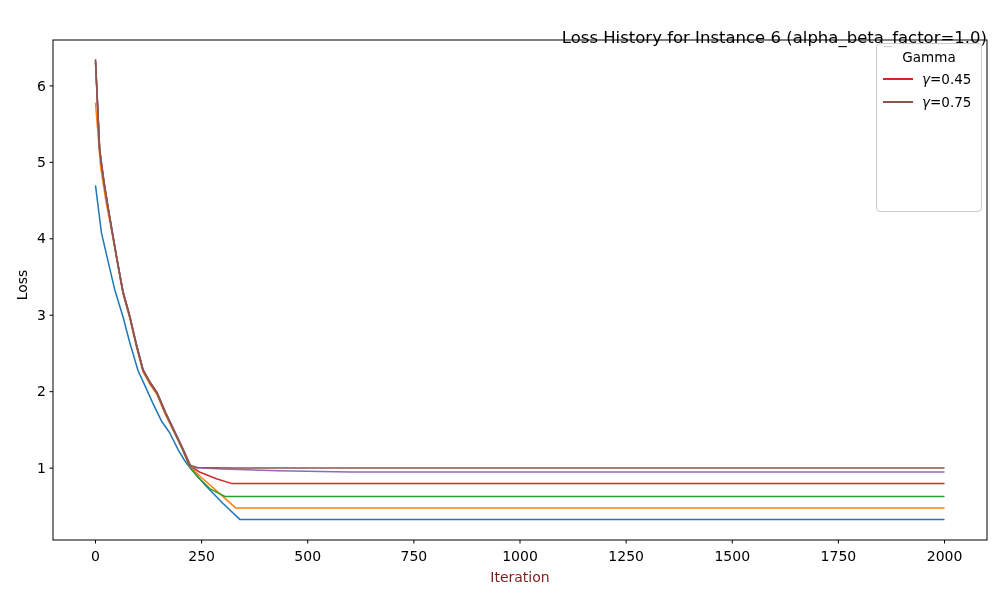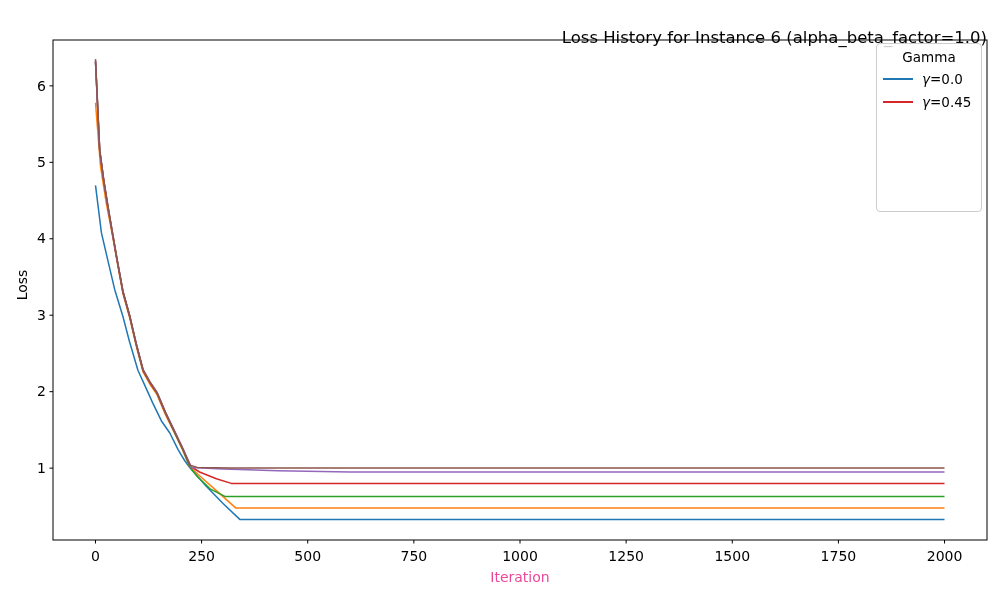--- a/index.html
+++ b/index.html
@@ -11,21 +11,21 @@
     color:#000;
     overflow:hidden;
   }
   #plot-svg{position:absolute;left:0;top:0;}
   .chart-title{
     position:absolute;left:53px;top:12px;width:934px;
     text-align:right;font-size:16.5px;line-height:19px;color:#000;margin-top:16px;
   }
   .xlabel{
     position:absolute;left:53px;top:569px;width:934px;
-    text-align:center;font-size:14px;color:#ec4899;
+    text-align:center;font-size:14px;color:#7f1d1d;
   }
   .ylabel{
     position:absolute;left:22px;top:285px;
     transform:translate(-50%,-50%) rotate(-90deg);
     font-size:14px;color:#000;white-space:nowrap;
   }
   .legend{
     position:absolute;left:876px;top:43px;width:106px;height:169px;
     box-sizing:border-box;
     background:rgba(255,255,255,0.8);
@@ -89,22 +89,22 @@
       <polyline points="95.5,60.6 99.7,150.1 103.9,181.4 108.2,208.2 112.4,232.7 117.1,259.4 123.0,291.5 129.8,316.0 136.2,343.5 143.0,369.5 149.8,381.7 157.0,392.4 165.5,412.3 174.8,431.4 182.5,447.5 191.4,467.4 222.8,468.9 278.0,470.8 350.2,472.0 944.5,472.0" fill="none" stroke="#9467bd" stroke-width="1.5" stroke-linejoin="round" stroke-linecap="butt"></polyline>
       <polyline points="95.5,59.1 99.7,149.3 103.9,180.7 108.2,207.4 112.4,231.9 117.1,259.4 123.0,291.5 129.8,316.0 136.2,343.5 143.0,369.5 149.8,381.7 157.0,392.4 165.5,412.3 174.8,432.2 182.5,448.3 190.1,465.1 197.3,467.4 231.3,468.1 944.5,468.1" fill="none" stroke="#8c564b" stroke-width="1.5" stroke-linejoin="round" stroke-linecap="butt"></polyline>
     </svg>
   <div class="chart-title">Loss History for Instance 6 (alpha_beta_factor=1.0)</div>
   <div class="xlabel">Iteration</div>
   <div class="ylabel">Loss</div>
   <div class="legend">
     <div class="legend-title">Gamma</div>
     <div id="legend-items">
         <div class="legend-row">
-          <span class="legend-swatch" style="background: rgb(31, 119, 180);"></span>
-          <span class="legend-label"><i>γ</i>=0.0</span>
+          <span class="legend-swatch" style="background: rgb(214, 39, 40);"></span>
+          <span class="legend-label"><i>γ</i>=0.45</span>
         </div>
         <div class="legend-row">
-          <span class="legend-swatch" style="background: rgb(214, 39, 40);"></span>
-          <span class="legend-label"><i>γ</i>=0.45</span>
+          <span class="legend-swatch" style="background: rgb(140, 86, 75);"></span>
+          <span class="legend-label"><i>γ</i>=0.75</span>
         </div>
       </div>
   </div>
 </div>
 
 </body></html>

